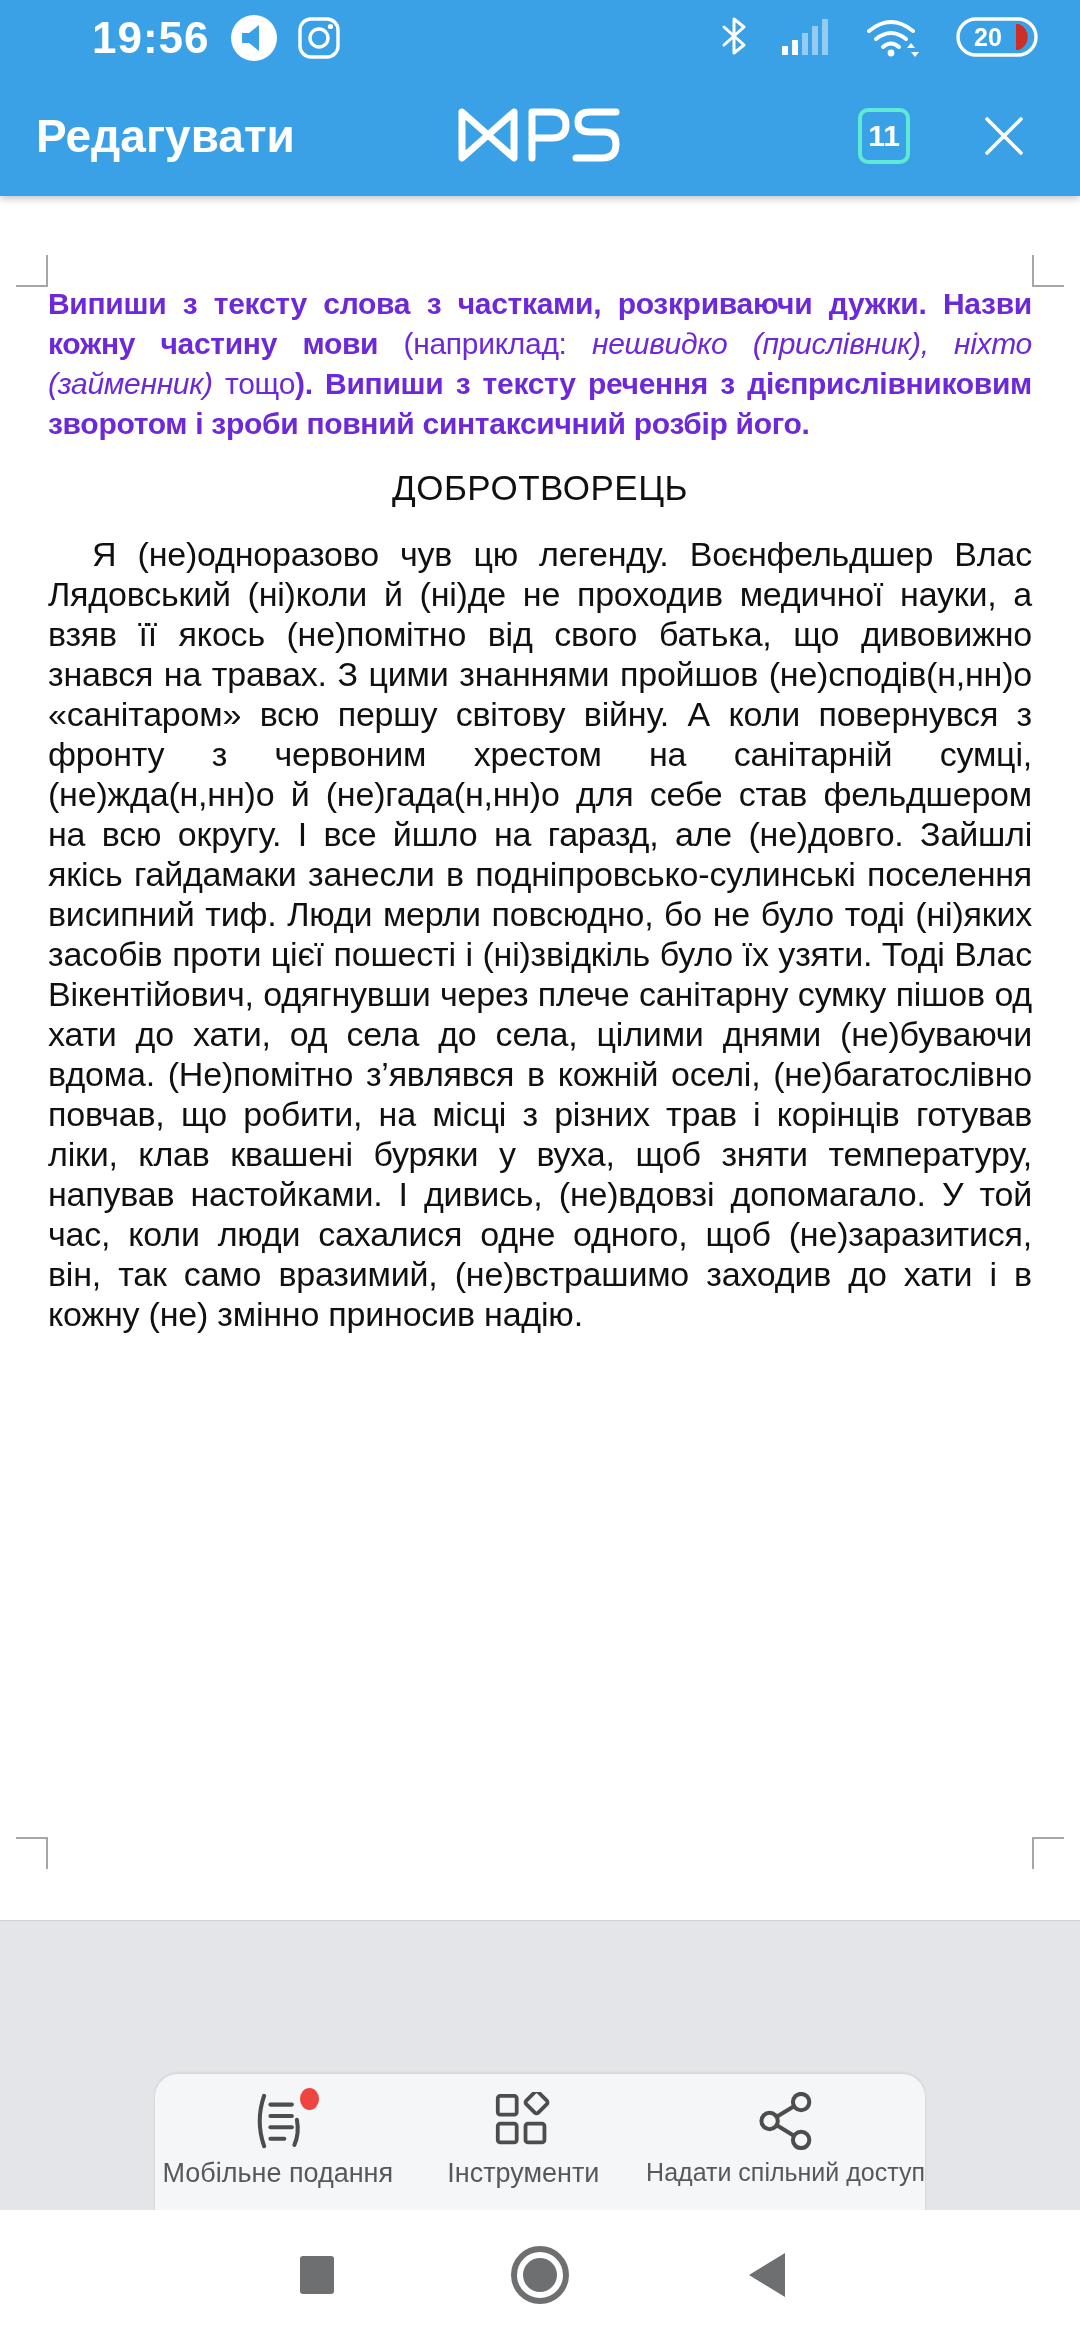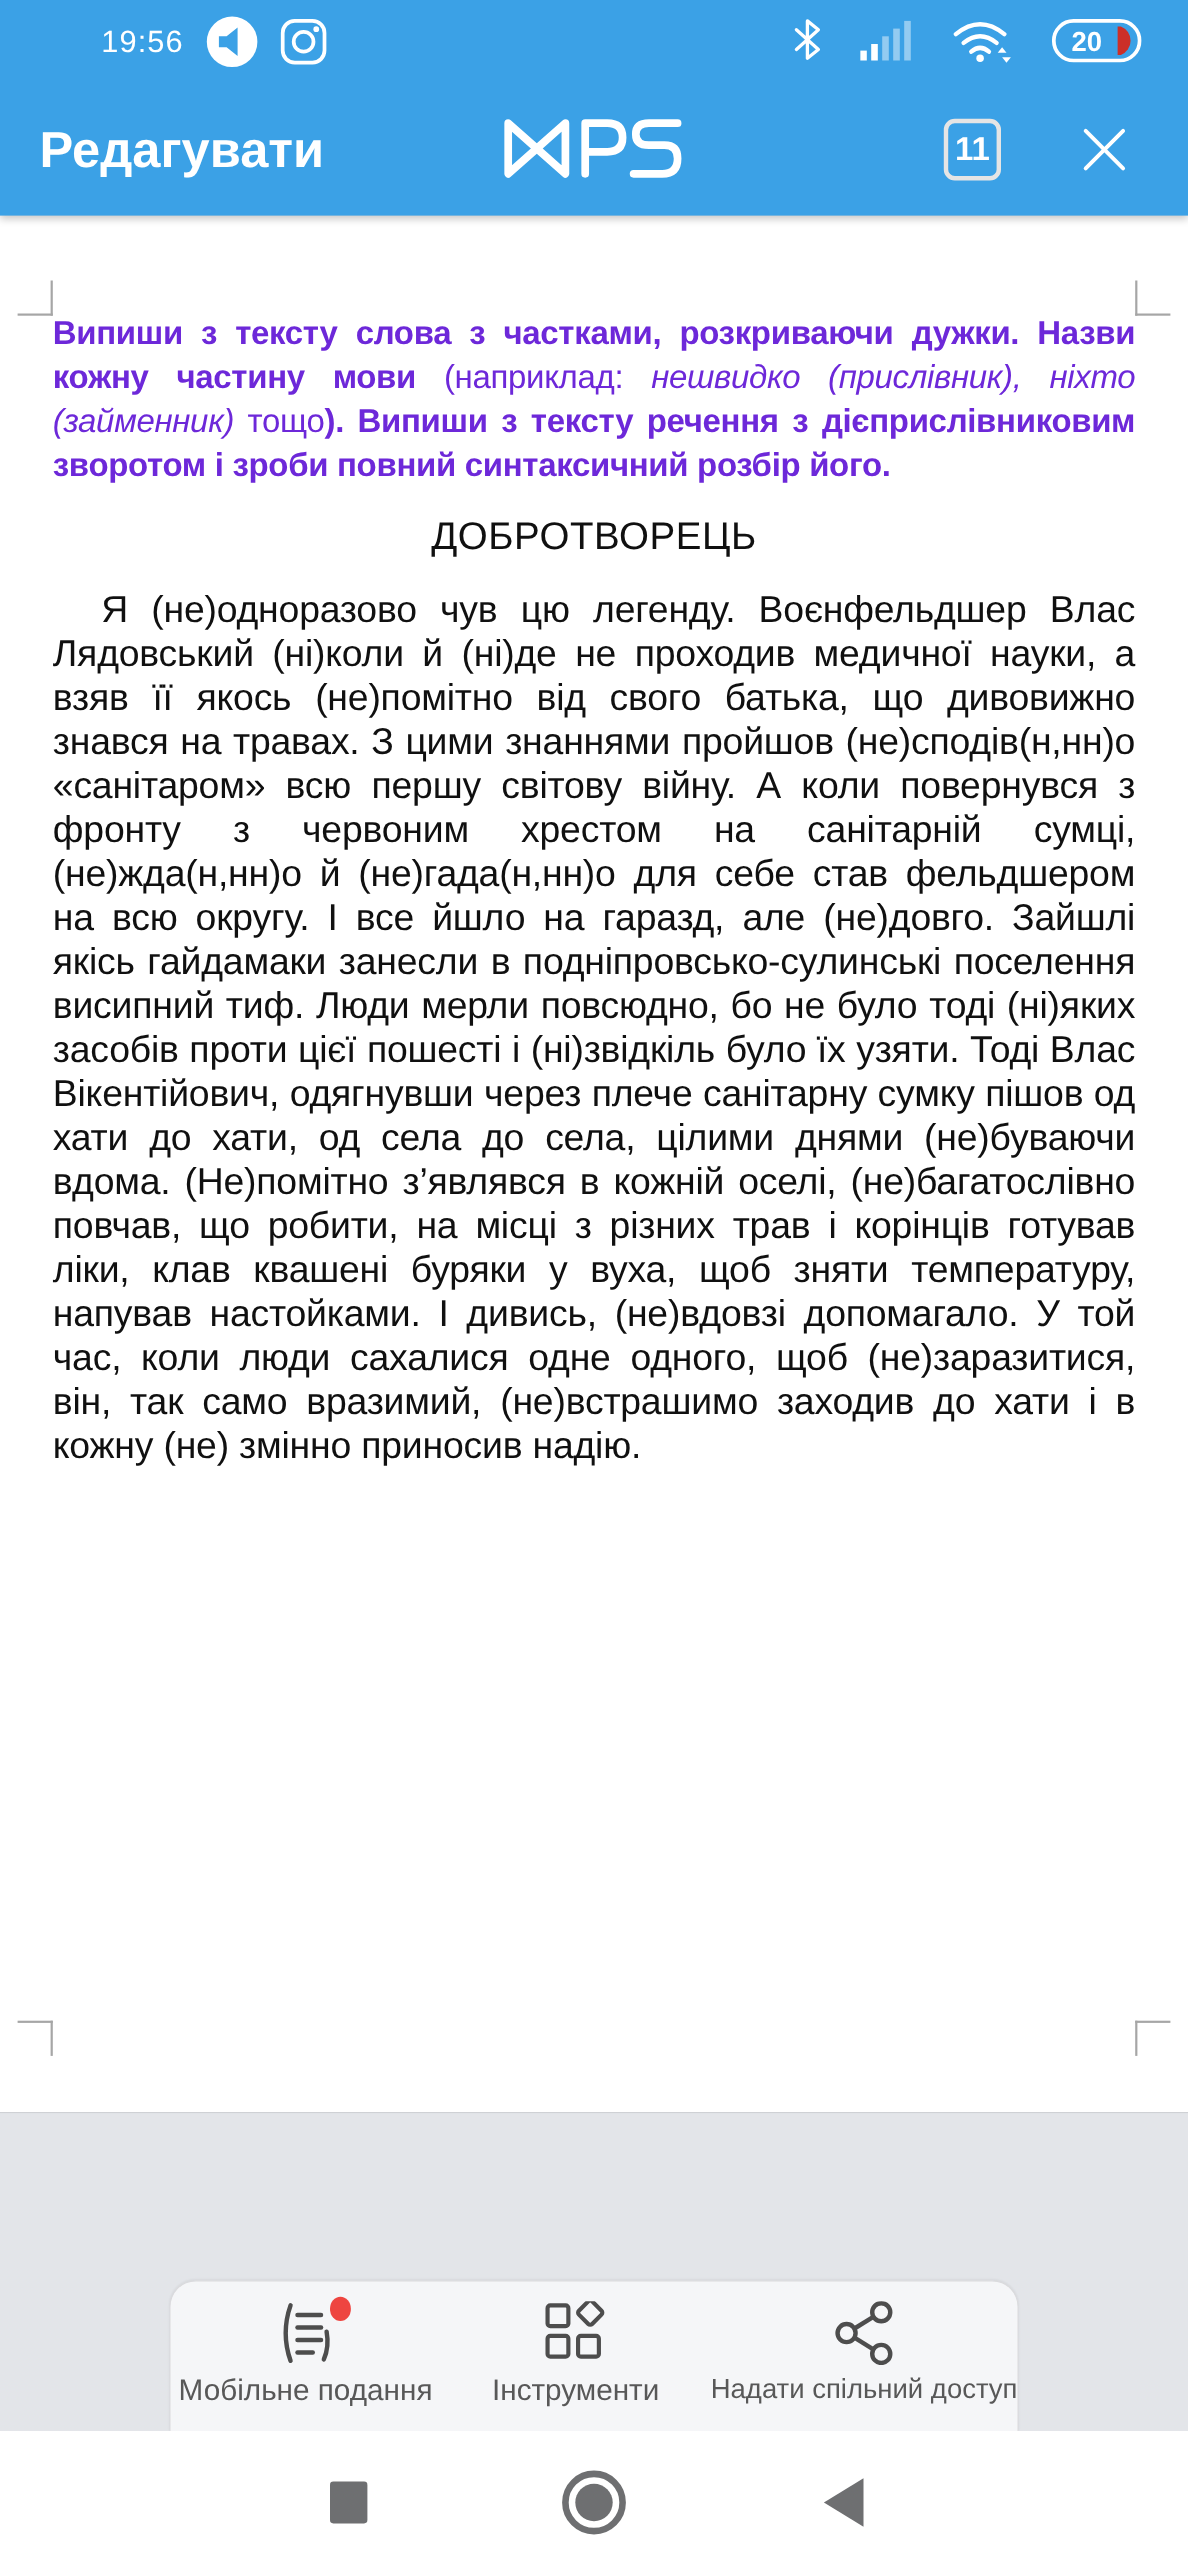--- a/index.html
+++ b/index.html
@@ -12,29 +12,29 @@
 
   
   .top-blue {
     position:absolute; top:0; left:0; width:1080px; height:196px;
     background:#3BA1E6; color:#fff; z-index:5;
     box-shadow:0 3px 7px rgba(0,0,0,.22);
   }
   .status-bar {
     height:76px; display:flex; align-items:center; padding:0 42px 0 92px;
   }
-  .status-time { font-size:28px; font-weight:normal; letter-spacing:1px; }
+  .status-time { font-size:44px; font-weight:bold; letter-spacing:1px; }
   .status-left-icons { display:flex; align-items:center; gap:18px; margin-left:20px; }
   .status-right { margin-left:auto; display:flex; align-items:flex-start; gap:35px; }
   .app-bar { position:relative; height:120px; display:flex; align-items:center; }
   .app-title { position:absolute; left:36px; font-size:46px; font-weight:700; }
   .wps-logo { position:absolute; left:50%; transform:translateX(-50%); top:28px; }
   .page-badge {
     position:absolute; left:858px; top:32px; width:52px; height:56px;
-    border:4px solid #e5e5e5; border-radius:10px;
+    border:4px solid #5eead4; border-radius:10px;
     display:flex; align-items:center; justify-content:center;
     font-size:30px; font-weight:bold;
   }
   .close-btn { position:absolute; left:982px; top:38px; }
 
   
   .doc-page {
     position:absolute; top:196px; left:0; width:1080px; height:1724px;
     background:#fff; color:#111;
   }

